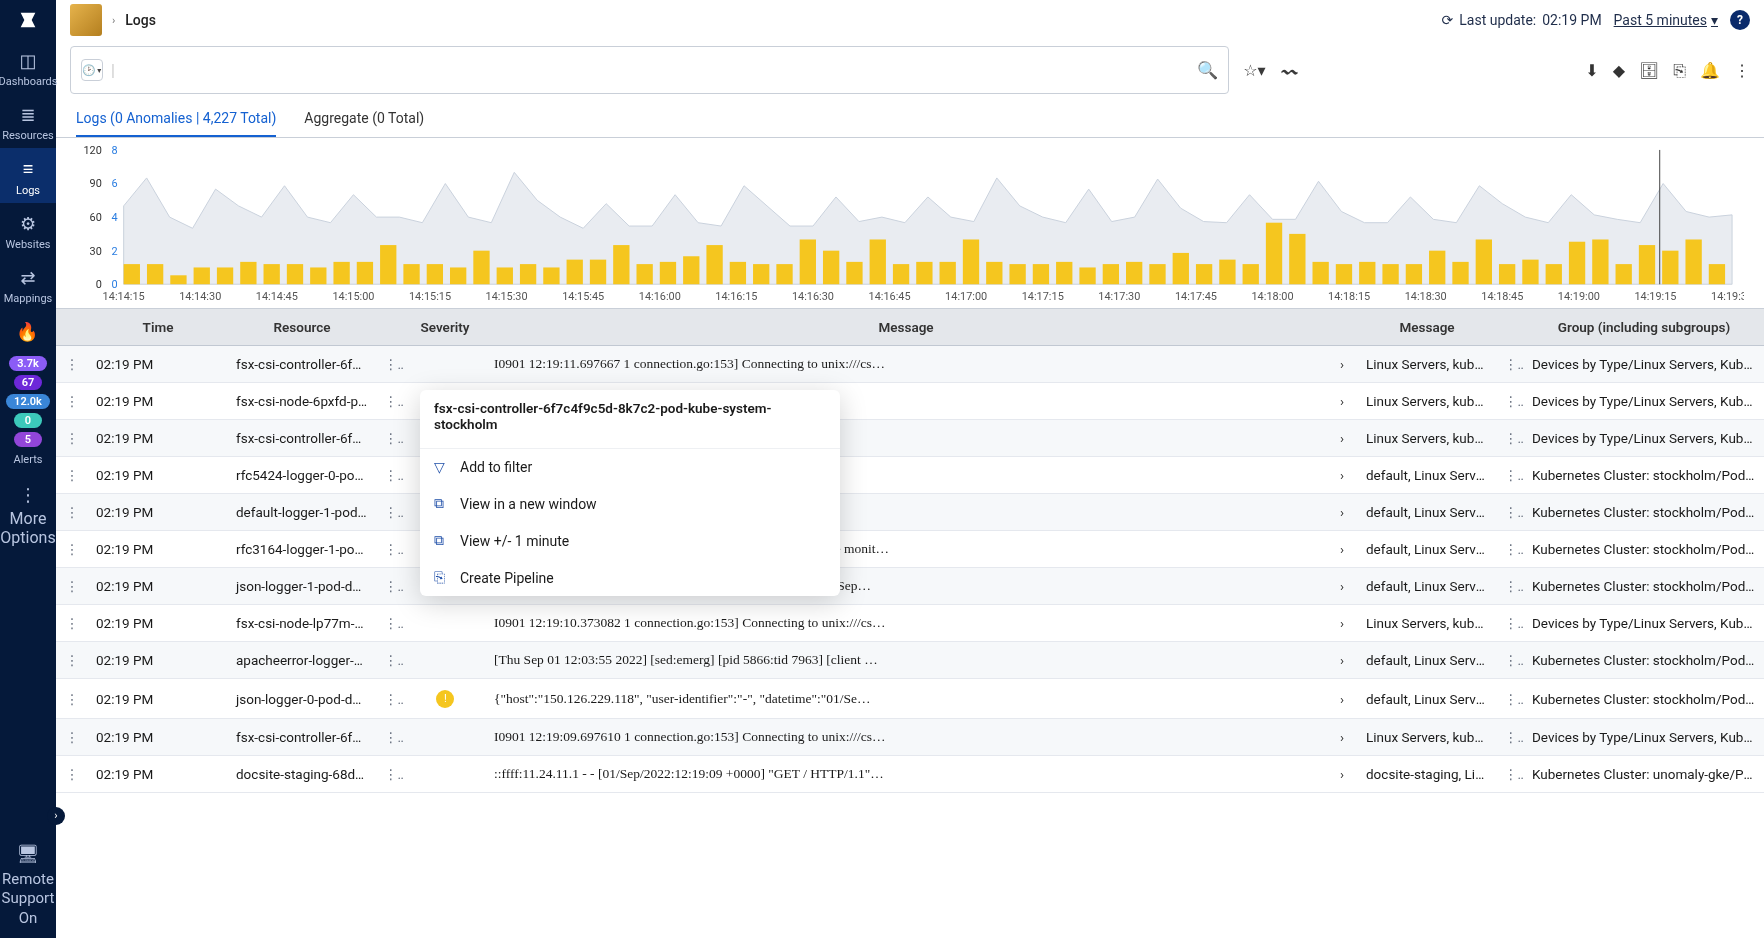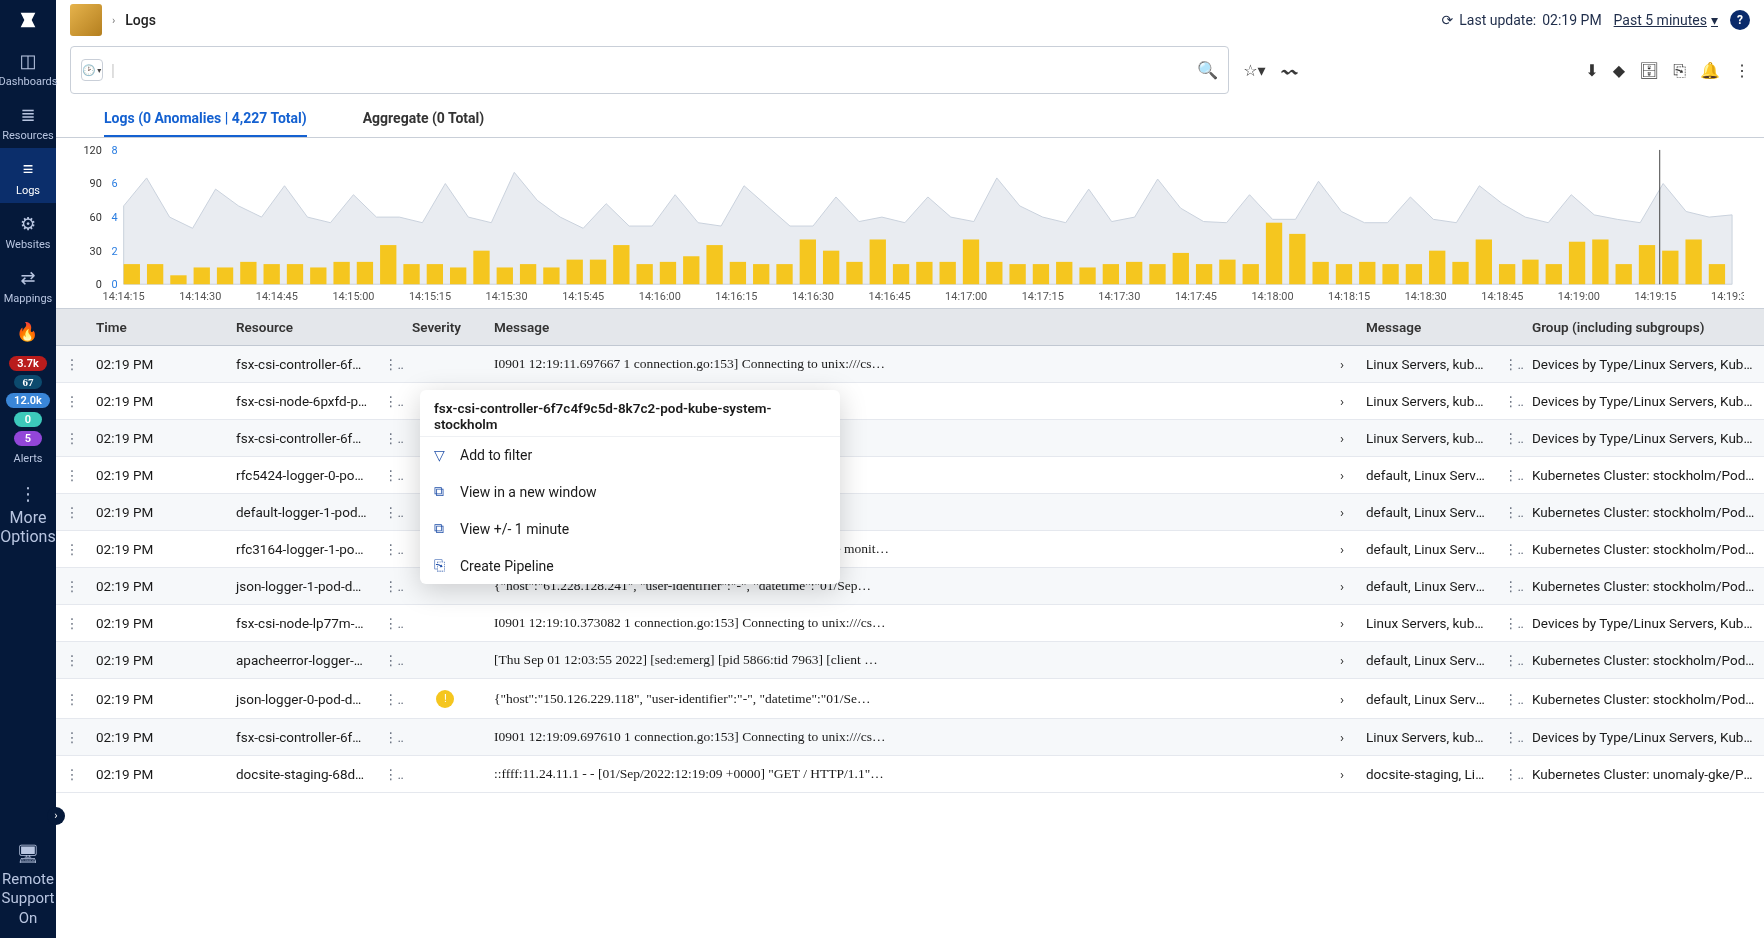--- a/index.html
+++ b/index.html
@@ -33,55 +33,55 @@
 .query-row { height: 60px; display: flex; align-items: center; padding: 0 14px; gap: 14px; background: #fff; }
 .query-box { flex: 0 0 69%; height: 48px; border: 1px solid #c9cfd8; border-radius: 4px; display: flex; align-items: center; padding: 0 10px; gap: 8px; }
 .query-clock { width: 22px; height: 22px; border: 1px solid #c9cfd8; border-radius: 4px; display:flex; align-items:center; justify-content:center; font-size:11px; color:#444; cursor:pointer; gap:1px; }
 .query-input { flex: 1; border: none; outline: none; font-size: 14px; }
 .search-ico { color: #333; font-size: 17px; cursor: pointer; }
 .qr-icons { display: flex; align-items: center; gap: 16px; color: #3a3a3a; font-size: 16px; }
 .qr-right { margin-left: auto; display:flex; gap:14px; color:#333; font-size:16px; }
 
 
 .tabs-row { height: 38px; display: flex; align-items: stretch; padding: 0 20px; gap: 28px; border-bottom: 1px solid #c9cfd8; font-size: 14px; }
-.tab { display: flex; align-items: center; border-bottom: 2px solid transparent; cursor: pointer; color: #333; font-weight:700;margin-left:28px; }
+.tab { display: flex; align-items: center; border-bottom: 2px solid transparent; cursor: pointer; color: #333; font-weight:400; }
 .tab.active { color: #1461d1; border-bottom-color: #1461d1; }
 
 
 .chart-area { height: 170px; padding: 8px 20px 4px 20px; position: relative; text-align: right; }
 .chart-svg { width: 100%; height: 100%; }
 .chart-area-path { fill: #e9ecf1; stroke: #c9d1dd; stroke-width:1; }
 .bar-rect { fill: #f5c61f; }
 .y-left-label { font-size: 11px; fill: #333; text-anchor: end; }
 .y-right-label { font-size: 11px; fill: #2a7de1; text-anchor: end; }
 .x-label { font-size: 11px; fill: #555; text-anchor: middle; }
 .cursor-line { stroke:#444; stroke-width:1; }
 
 
 .table-wrap { flex: 1; overflow: auto; border-top: 1px solid #c9cfd8; }
 table.logs { width: 100%; border-collapse: collapse; font-size: 13.5px; table-layout: fixed; }
-table.logs thead th { position: sticky; top: 0; background: #e4e7eb; color: #333; font-weight: 600; text-align: left; padding: 10px 8px; border-bottom: 1px solid #c1c8d2; }
+table.logs thead th { position: sticky; top: 0; background: #e4e7eb; color: #333; font-weight: 600; text-align: center; padding: 10px 8px; border-bottom: 1px solid #c1c8d2; }
 table.logs td { padding: 10px 8px; border-bottom: 1px solid #e5e8ee; white-space: nowrap; overflow: hidden; text-overflow: ellipsis; vertical-align: middle; }
 table.logs tbody tr:nth-child(even) td { background: #fff; }
 table.logs tbody tr:nth-child(odd) td { background: #f6f8fa; }
 .col-menu { width: 32px; text-align: center; color: #6a7280; cursor: pointer; }
 .col-time { width: 140px; }
 .col-res { width: 148px; }
 .col-rowmenu { width: 28px; text-align:center; color:#6a7280; cursor:pointer; }
 .col-sev { width: 82px; text-align:center; }
 .col-msg { width: auto; }
 .col-expand { width: 32px; text-align:center; color:#333; cursor:pointer; }
 .col-groups { width: 138px; }
 .mono { font-family: Liberation Serif, serif; }
 .sev-dot { display:inline-block; width:18px; height:18px; border-radius:50%; background:#f5c61f; color:#fff; font-size:11px; line-height:18px; text-align:center; transform: rotate(45deg); }
 .sev-dot span { display:inline-block; transform: rotate(-45deg); }
 
 
 .popover { position: absolute; top: 390px; left: 420px; width: 420px; background: #fff; border-radius: 6px; box-shadow: 0 6px 28px rgba(0,0,0,.18); z-index: 50; overflow:hidden; }
-.popover-title { padding: 10px 14px 4px; font-weight:600; font-size:13.5px; border-bottom:1px solid #eef0f3; }
+.popover-title { padding: 10px 14px 16px; font-weight:600; font-size:13.5px; border-bottom:1px solid #eef0f3; }
 .popover-item { padding: 10px 14px; display:flex; align-items:center; gap:10px; font-size:14px; cursor:pointer; }
 .pv-ico { width:16px; color:#1f4fa8; font-size:14px; }
 </style>
 </head>
 <body>
 
 <div class="root">
 
   <div class="sidebar">
     <div class="sidebar-logo">
@@ -108,22 +108,22 @@
         </div>
         <div class="sidebar-item">
           <span class="sicon">⇄</span>
           <span>Mappings</span>
         </div>
       </div>
     <div class="sidebar-item">
       <span class="sicon" style="color:#e98a4a">🔥</span>
     </div>
     <div class="sidebar-alerts" id="sb-badges">
-        <span class="badge" style="background: #b91c1c;">3.7k</span>
-        <span class="badge" style="background: #0c4a6e; font-family: Liberation Serif, serif;">67</span>
+        <span class="badge" style="background: #8b5cf6;">3.7k</span>
+        <span class="badge" style="background: #6d28d9;">67</span>
         <span class="badge" style="background: rgb(58, 134, 216);">12.0k</span>
         <span class="badge" style="background: rgb(60, 201, 187);">0</span>
         <span class="badge" style="background: rgb(146, 70, 217);">5</span>
       </div>
     <div style="font-size:11px; padding:2px 0 8px">Alerts</div>
     <div class="sidebar-item">
       <span class="sicon">⋮</span>
       <span style="font-size:16px;line-height:1.2;text-align:center">More Options</span>
     </div>
     <div class="sidebar-support sidebar-item">

